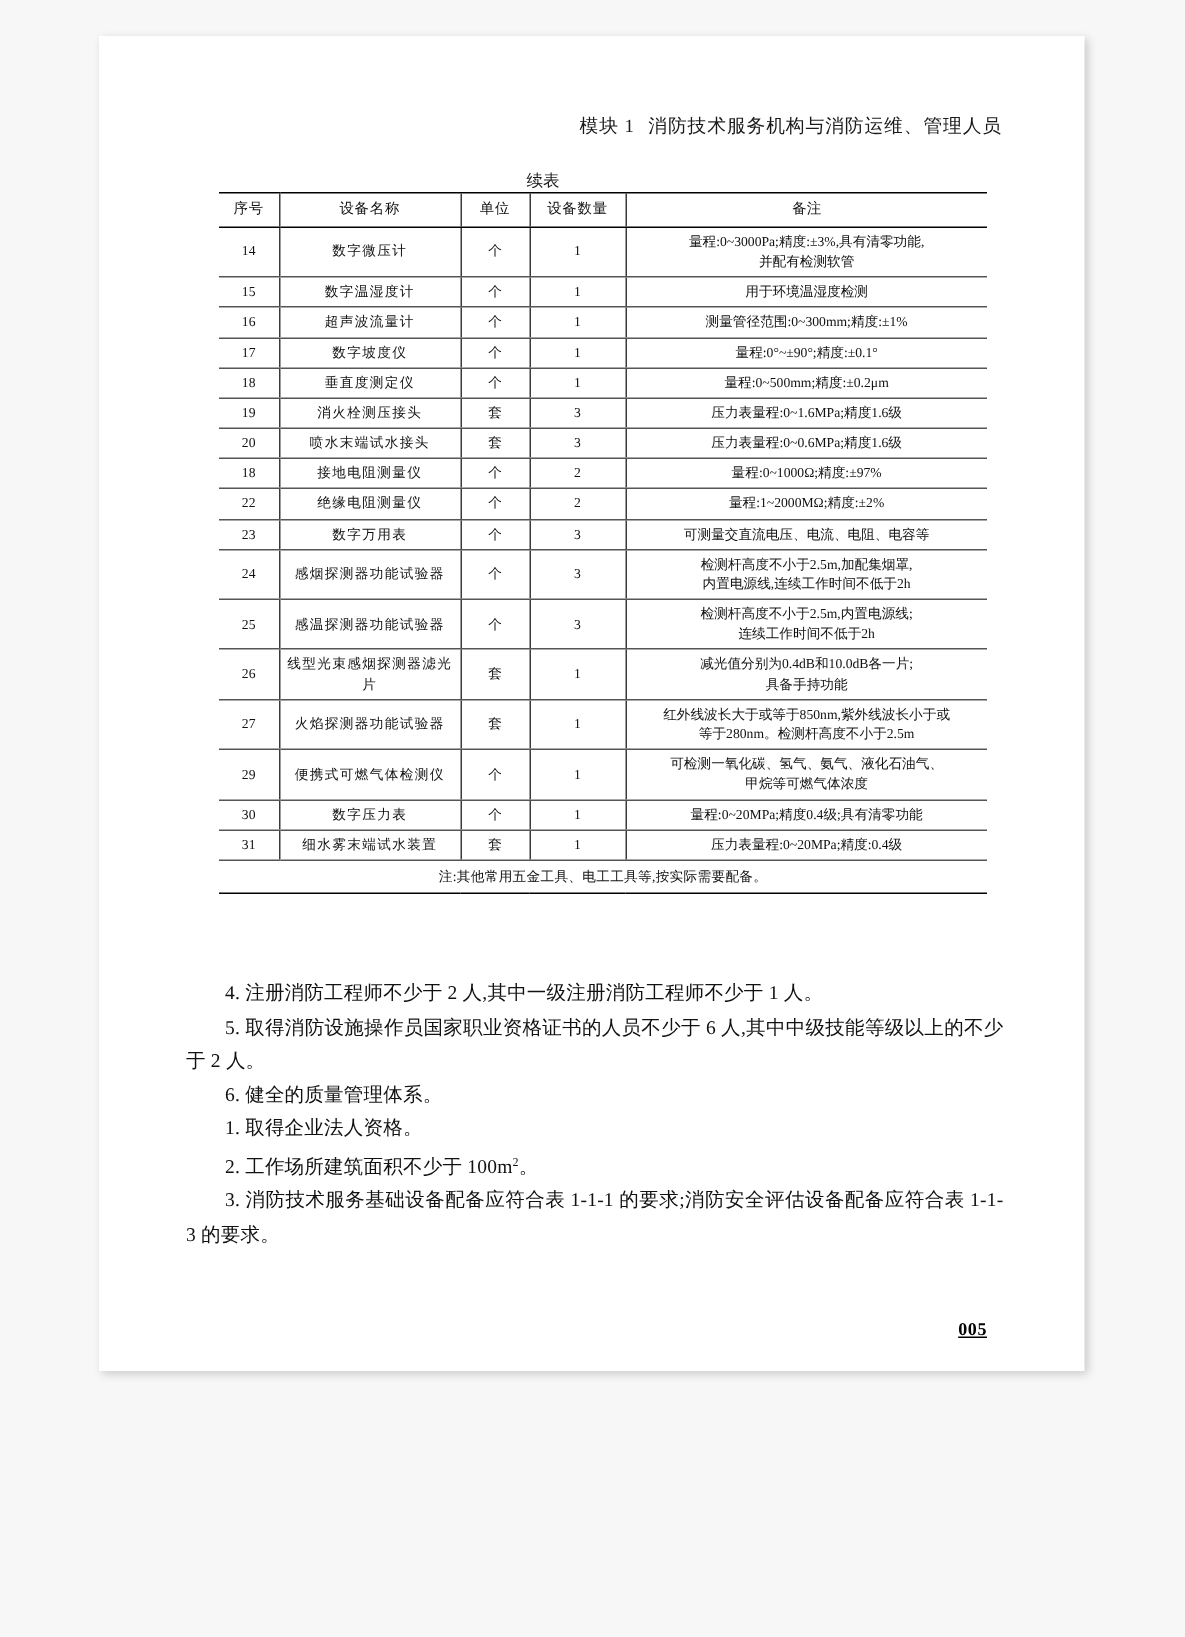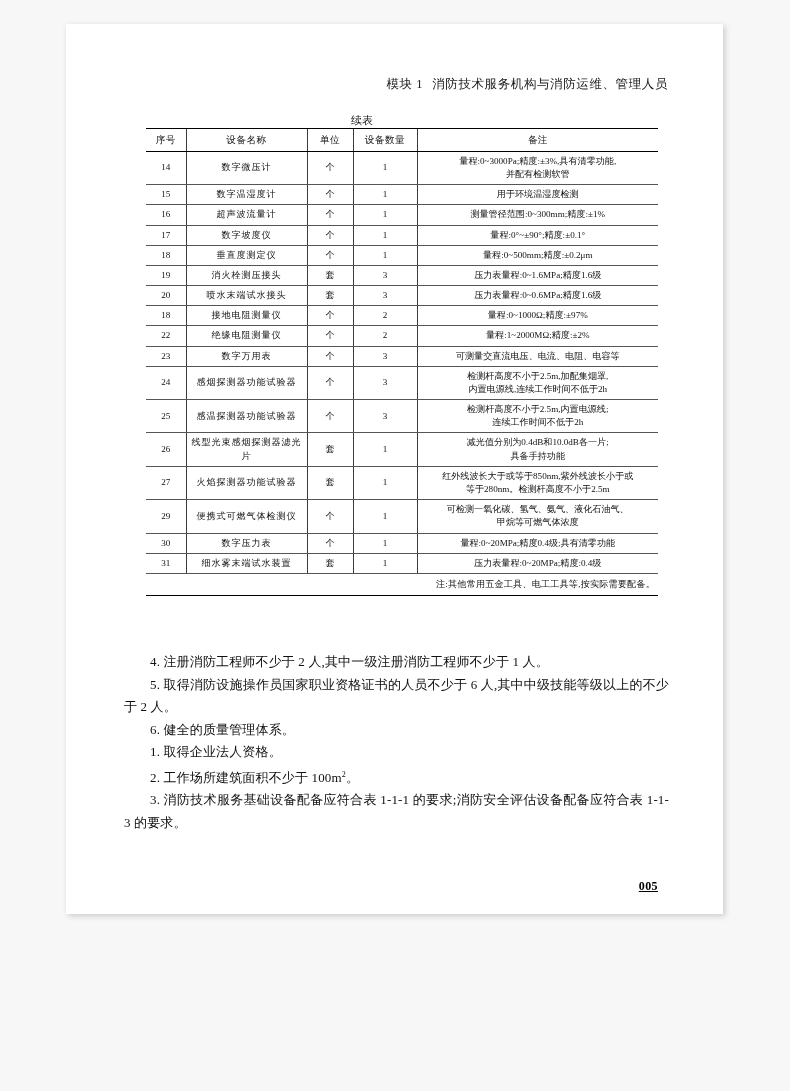--- a/index.html
+++ b/index.html
@@ -108,21 +108,21 @@
   .col-qty   { width: 64px; }
   .col-rmk   { width: 241px; }
 
   td.c-name { letter-spacing: 0.9px; }
   td.c-no, td.c-unit, td.c-qty { letter-spacing: 0; }
   td.c-remark { padding-left: 5px; padding-right: 5px; }
 
   tr.note-row td {
     border-left: none;
     border-bottom: 1.6px solid #000;
-    text-align: right;
+    text-align: center;
     padding: 4px 3px 4px 3px;
     font-size: 9.1px;
     letter-spacing: 0.2px;
   }
 
   
   .body-text {
     position: absolute;
     left: 58px;
     top: 627px;

